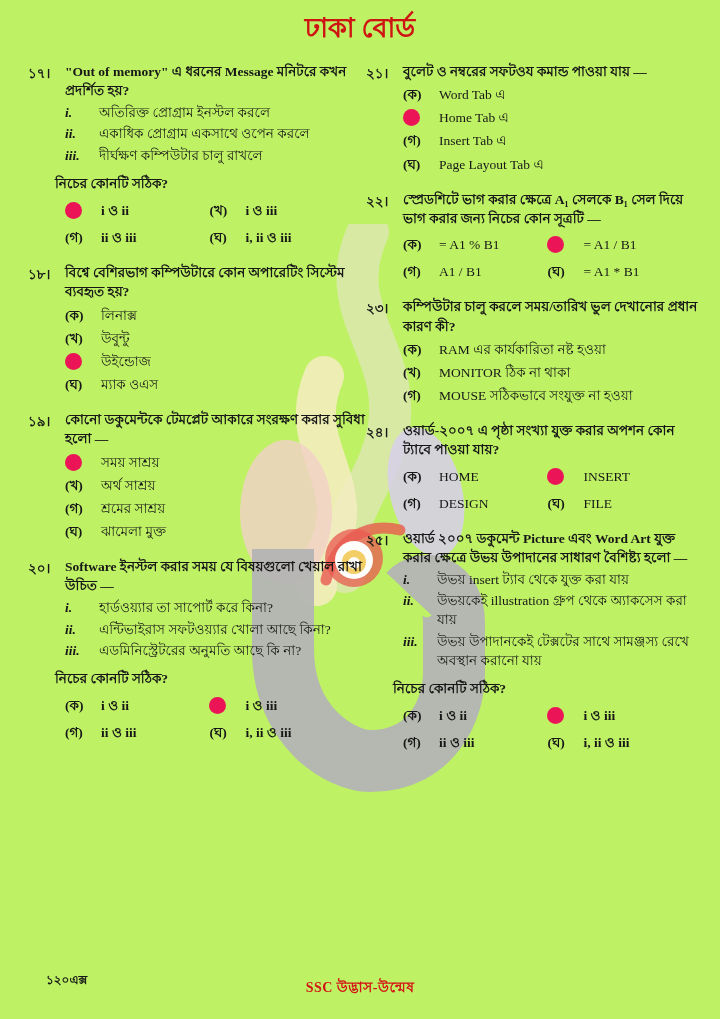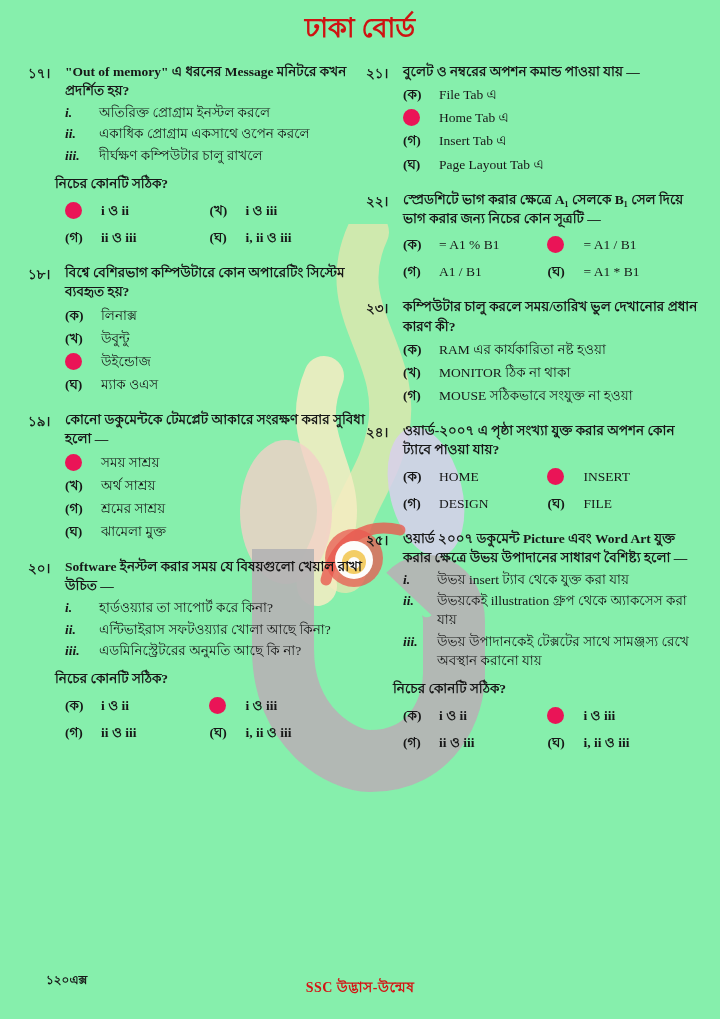--- a/index.html
+++ b/index.html
@@ -1,16 +1,16 @@
 <!DOCTYPE html>
 <html><head>
 <meta charset="utf-8">
 <style>
   html,body{margin:0;padding:0;background:#e8e8e8;}
-  .page{position:relative;width:720px;height:1019px;margin:0 auto;background:#86efac;
+  .page{position:relative;width:720px;height:1019px;margin:0 auto;background:#bef264;
         overflow:hidden;font-family:"Liberation Serif",serif;color:#171717;}
   .board-title{position:relative;z-index:2;text-align:center;padding-top:7px;
         font-size:27px;font-weight:bold;color:#cf1212;}
   .cols{position:relative;z-index:2;display:flex;padding:10px 16px 0 28px;}
   .col{flex:1;min-width:0;}
   .q{display:flex;margin-bottom:12px;}
   .qnum{width:37px;flex:none;font-weight:700;font-size:13.5px;padding-top:1px;}
   .qbody{flex:1;font-size:13.5px;line-height:1.42;}
   .qtext{font-weight:600;margin-bottom:3px;}
   .stmt{display:flex;margin:2px 0;}
@@ -186,25 +186,25 @@
         </div>
       </div>
 
     </div>
 
     <div class="col">
 
       <div class="q">
         <div class="qnum">২১।</div>
         <div class="qbody">
-          <div class="qtext">বুলেট ও নম্বরের অপশন কমান্ড পাওয়া যায় —</div>
+          <div class="qtext">বুলেট ও নম্বরের সফটওয কমান্ড পাওয়া যায় —</div>
           <div class="opts">
             <div class="opt">
                 <span class="opt-label">(ক)</span>
-                <span class="opt-text">File Tab এ</span>
+                <span class="opt-text">Word Tab এ</span>
               </div>
             <div class="opt">
                 <span class="dot-slot">
                   <span class="dot"></span>
                 </span>
                 <span class="opt-text">Home Tab এ</span>
               </div>
             <div class="opt">
                 <span class="opt-label">(গ)</span>
                 <span class="opt-text">Insert Tab এ</span>

